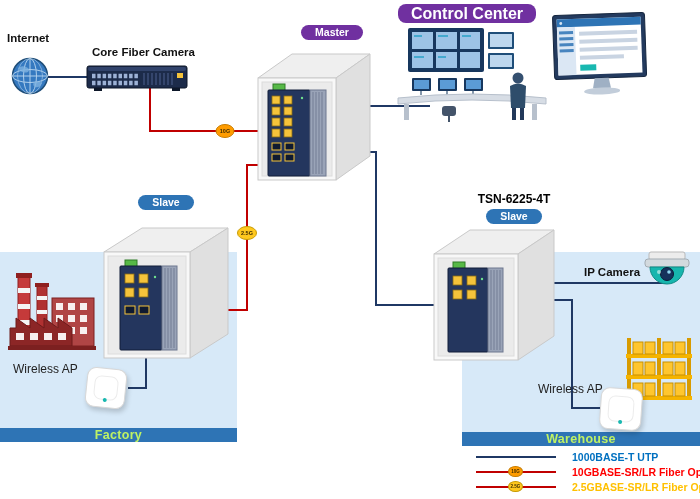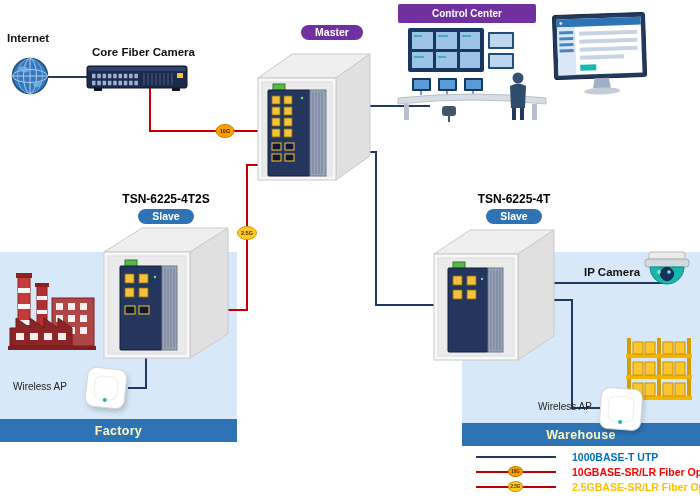--- a/index.html
+++ b/index.html
@@ -5,33 +5,33 @@
   * { margin:0; padding:0; box-sizing:border-box; }
   :root{
     --c-utp:#1f3864; --c-fiber:#c00000; --c-region:#d7e9f8; --c-bar:#2e74b5;
     --c-master:#7030a0; --c-slave:#2e74b5; --c-banner:#7030a0;
     --c-leg-utp:#0070c0; --c-leg-10g:#ff0000; --c-leg-25g:#ffc000;
   }
   html,body{ background:#fff; font-family:"Liberation Sans", sans-serif; }
   #stage{ position:relative; width:700px; height:499px; background:#fff; overflow:hidden; }
   .abs{ position:absolute; }
   .region{ background:var(--c-region); }
-  .region-bar{ position:absolute; left:0; right:0; bottom:0; height:23px; background:var(--c-bar);
-    color:#fef9c3; font-weight:bold; font-size:12.5px; display:flex; align-items:center; justify-content:center; letter-spacing:.3px; }
+  .region-bar{ position:absolute; left:0; right:0; bottom:0; height:14px; background:var(--c-bar);
+    color:#bef264; font-weight:bold; font-size:12.5px; display:flex; align-items:center; justify-content:center; letter-spacing:.3px; }
   .node-label{ font-weight:bold; font-size:11.5px; color:#111; white-space:nowrap; }
   .device-caption{ text-align:center; }
   .device-caption .model{ font-weight:bold; font-size:12px; color:#000; white-space:nowrap; }
   .badge{ display:inline-block; margin-top:0; padding:1px 14px 2px; border-radius:9px; color:#fff; font-size:10.5px; font-weight:bold; }
   .badge.master{ background:var(--c-master); }
   .badge.slave{ background:var(--c-slave); }
-  .banner{ background:var(--c-banner); color:#fff; font-weight:bold; font-size:10px;
-    display:flex; align-items:center; justify-content:center; border-radius:2px; }
+  .banner{ background:var(--c-banner); color:#fff; font-weight:bold; font-size:16px;
+    display:flex; align-items:center; justify-content:center; border-radius:8px; }
   .line-utp{ stroke:var(--c-utp); stroke-width:2; fill:none; }
   .line-fiber{ stroke:var(--c-fiber); stroke-width:2; fill:none; }
-  .small-label{ font-size:10px; color:#222; white-space:nowrap;margin-top:19px; }
+  .small-label{ font-size:12px; color:#222; white-space:nowrap; }
   .ap{ background:#fff; border:1px solid #d8d8d8; border-radius:9px;
     box-shadow:2px 3px 5px rgba(0,0,0,.18); }
   .ap-inner{ position:absolute; top:7px; left:7px; right:7px; bottom:7px; border:1px solid #ececec; border-radius:7px; }
   .led{ position:absolute; left:50%; bottom:5px; width:4px; height:4px; margin-left:-2px; border-radius:50%; background:#18b8b0; }
   .legend{ display:flex; flex-direction:column; gap:5px; }
   .legend-row{ display:flex; align-items:center; height:10px; }
   .legend-line{ position:relative; width:80px; height:0; border-top:2px solid; }
   .legend-dot{ position:absolute; top:-7px; left:32px; width:15px; height:11px; border-radius:50%;
     display:flex; align-items:center; justify-content:center; font-size:4.5px; font-weight:bold; color:#3d2b00; }
   .legend-label{ margin-left:16px; font-size:10.5px; font-weight:bold; white-space:nowrap; }
@@ -190,21 +190,20 @@
         <rect x="28" y="27" width="58" height="4"></rect>
       <rect x="28" y="35" width="58" height="4"></rect>
         <rect x="28" y="43" width="44" height="4"></rect>
     </g>
     <rect x="28" y="52" width="16" height="6" fill="#18b8b0"></rect>
     <polygon points="42,66 56,66 58,76 40,76" fill="#9fb0c4"></polygon>
     <ellipse cx="49" cy="79" rx="18" ry="3.5" fill="#c2cdda"></ellipse>
   </svg>
 
   <div class="abs device-caption" style="left:96px;top:192px;width:140px;">
-    <div class="model">TSN-6225-4T2S</div>
     <span class="badge slave">Slave</span>
   </div>
   <svg class="abs" style="left:98px;top:220px;" width="135" height="145" viewBox="0 0 135 145">
     <polygon points="6,32 44,8 130,8 92,32" fill="#efefef" stroke="#c9c9c9"></polygon>
     <polygon points="92,32 130,8 130,114 92,138" fill="#e0e0e0" stroke="#c9c9c9"></polygon>
     <rect x="6" y="32" width="86" height="106" fill="#f8f8f8" stroke="#c9c9c9"></rect>
     <rect x="10" y="36" width="78" height="98" fill="#ebebeb" stroke="#dcdcdc"></rect>
     <g>
       <rect x="27" y="40" width="12" height="7" fill="#57b947" stroke="#2f7d26"></rect>
       <rect x="22" y="46" width="42" height="84" rx="1" fill="#24365e" stroke="#111d38"></rect>

